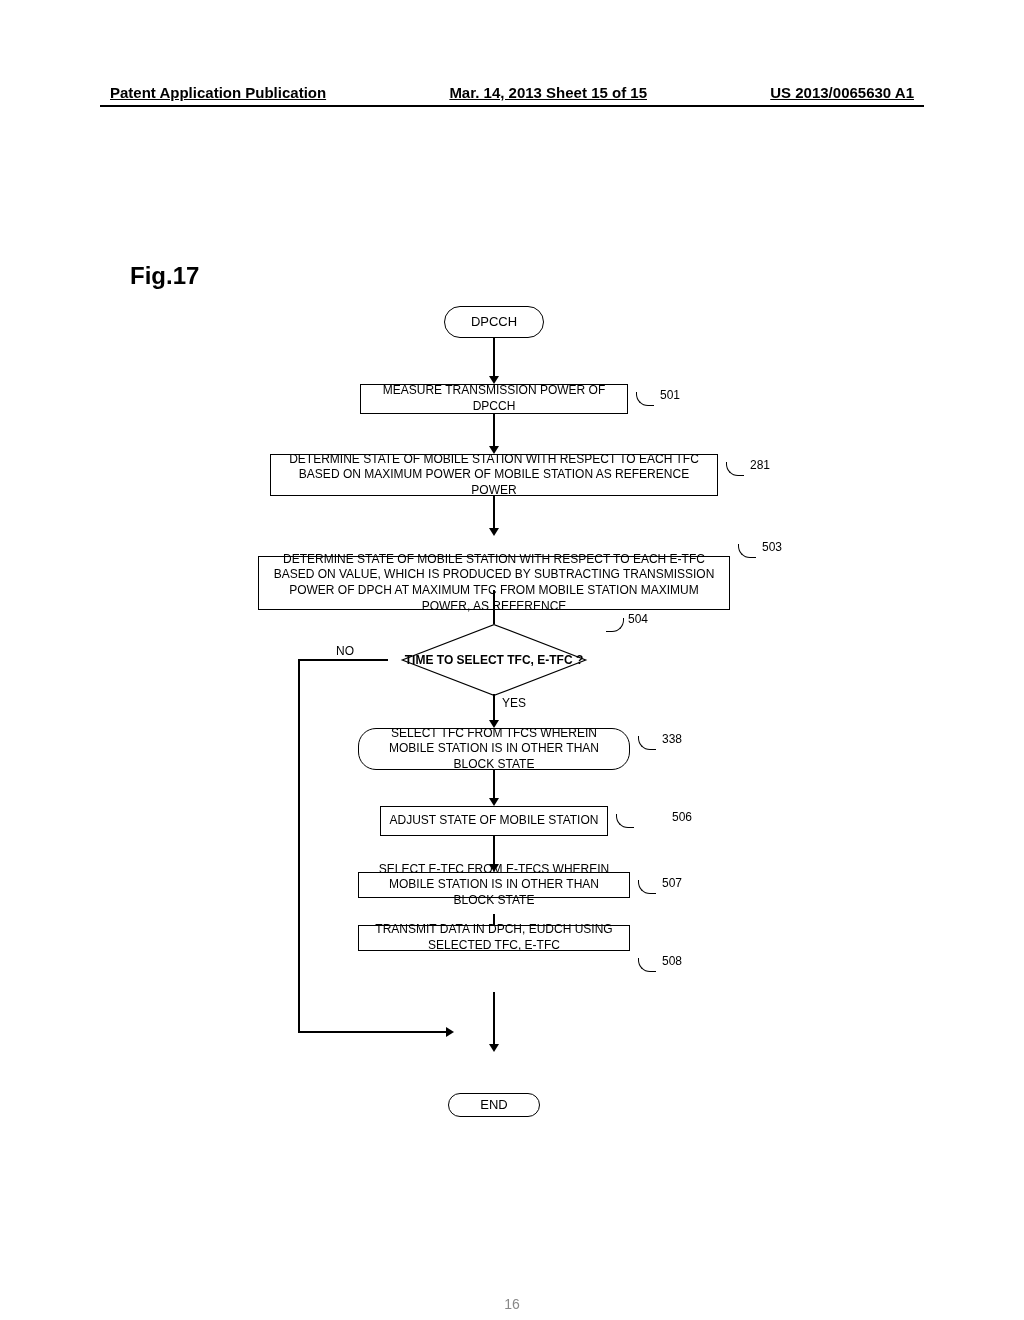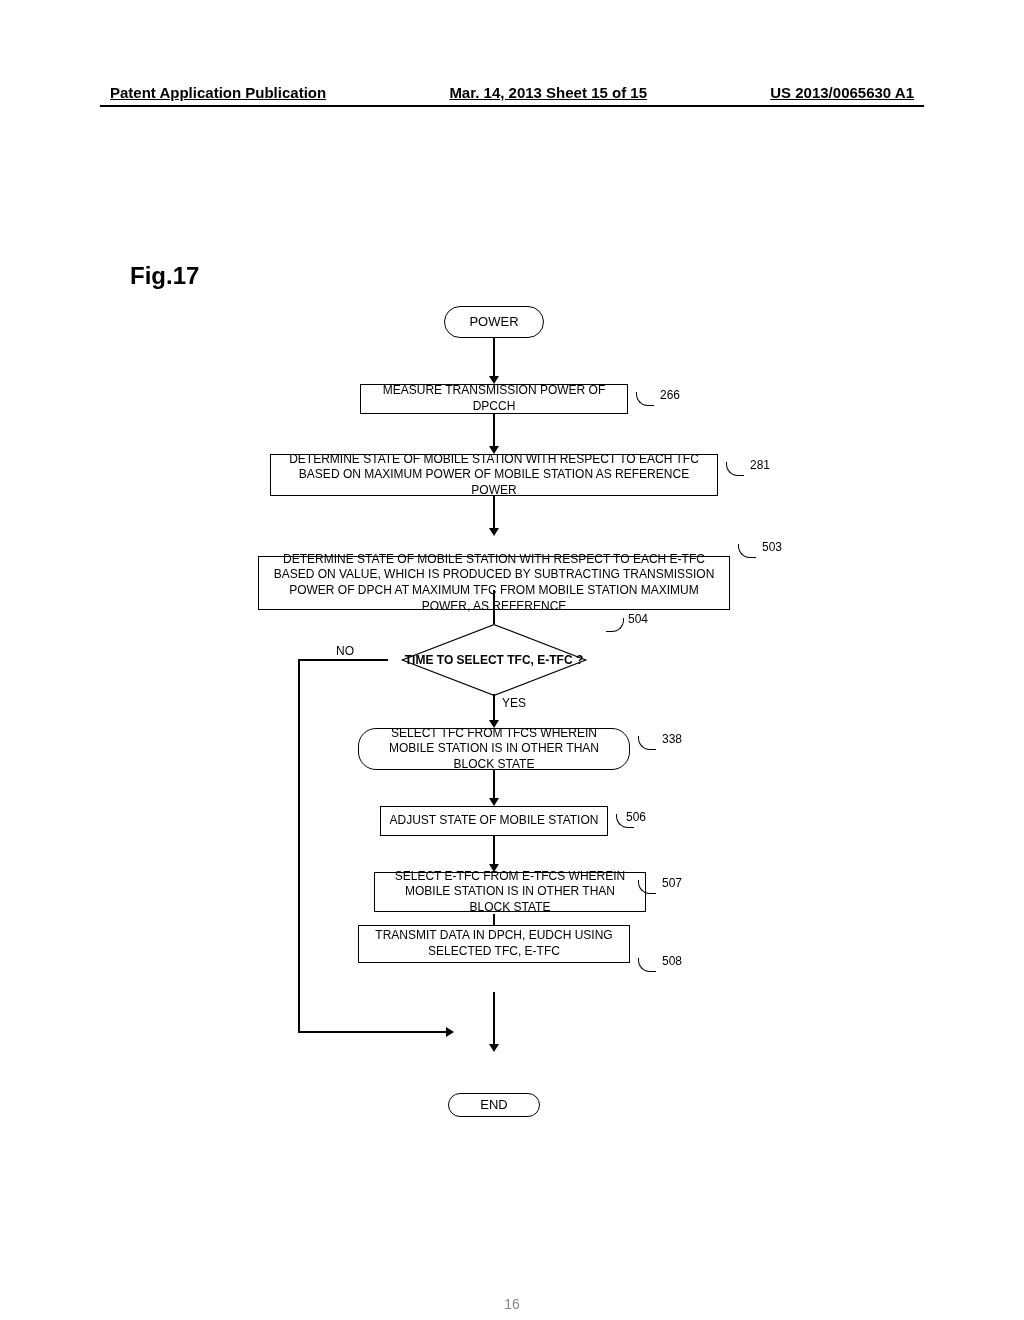--- a/index.html
+++ b/index.html
@@ -126,30 +126,30 @@
 <div class="header">
   <span>Patent Application Publication</span>
   <span>Mar. 14, 2013  Sheet 15 of 15</span>
   <span>US 2013/0065630 A1</span>
 </div>
 <div class="header-rule"></div>
 
 <div class="fig-label">Fig.17</div>
 
 <div class="node terminator" style="left:444px; top:306px; width:100px; height:32px;">
-  <span>POWER</span>
+  <span>DPCCH</span>
 </div>
 <div class="conn" style="left:493px; top:338px; width:2px; height:40px;"></div>
 <div class="arrow-down" style="left:489px; top:376px;"></div>
 
 <div class="node" style="left:360px; top:384px; width:268px; height:30px;">
   <span>MEASURE TRANSMISSION POWER OF DPCCH</span>
 </div>
 <div class="ref-curve" style="left:636px; top:392px;"></div>
-<div class="ref-label" style="left:660px; top:388px;">266</div>
+<div class="ref-label" style="left:660px; top:388px;">501</div>
 <div class="conn" style="left:493px; top:414px; width:2px; height:34px;"></div>
 <div class="arrow-down" style="left:489px; top:446px;"></div>
 
 <div class="node" style="left:270px; top:454px; width:448px; height:42px;">
   <span>DETERMINE STATE OF MOBILE STATION WITH RESPECT TO EACH TFC BASED ON MAXIMUM POWER OF MOBILE STATION AS REFERENCE POWER</span>
 </div>
 <div class="ref-curve" style="left:726px; top:462px;"></div>
 <div class="ref-label" style="left:750px; top:458px;">281</div>
 <div class="conn" style="left:493px; top:496px; width:2px; height:34px;"></div>
 <div class="arrow-down" style="left:489px; top:528px;"></div>
@@ -184,33 +184,33 @@
 </div>
 <div class="ref-curve" style="left:638px; top:736px;"></div>
 <div class="ref-label" style="left:662px; top:732px;">338</div>
 <div class="conn" style="left:493px; top:770px; width:2px; height:30px;"></div>
 <div class="arrow-down" style="left:489px; top:798px;"></div>
 
 <div class="node" style="left:380px; top:806px; width:228px; height:30px;">
   <span>ADJUST STATE OF MOBILE STATION</span>
 </div>
 <div class="ref-curve" style="left:616px; top:814px;"></div>
-<div class="ref-label" style="left:626px; top:810px;">506</div>
+<div class="ref-label" style="left:672px; top:810px;">506</div>
 <div class="conn" style="left:493px; top:836px; width:2px; height:30px;"></div>
 <div class="arrow-down" style="left:489px; top:864px;"></div>
 
-<div class="node" style="left:358px; top:872px; width:272px; height:40px;margin-left:16px;">
+<div class="node" style="left:358px; top:872px; width:272px; height:26px;">
   <span>SELECT E-TFC FROM E-TFCS WHEREIN MOBILE STATION IS IN OTHER THAN BLOCK STATE</span>
 </div>
 <div class="ref-curve" style="left:638px; top:880px;"></div>
 <div class="ref-label" style="left:662px; top:876px;">507</div>
 <div class="conn" style="left:493px; top:914px; width:2px; height:30px;"></div>
 <div class="arrow-down" style="left:489px; top:942px;"></div>
 
-<div class="node" style="left:358px; top:925px; width:272px; height:38px;justify-content:center;">
+<div class="node" style="left:358px; top:925px; width:272px; height:26px;justify-content:center;">
   <span>TRANSMIT DATA IN DPCH, EUDCH USING SELECTED TFC, E-TFC</span>
 </div>
 <div class="ref-curve" style="left:638px; top:958px;"></div>
 <div class="ref-label" style="left:662px; top:954px;">508</div>
 <div class="conn" style="left:493px; top:992px; width:2px; height:54px;"></div>
 <div class="arrow-down" style="left:489px; top:1044px;"></div>
 
 <div class="node terminator" style="left:448px; top:1052px; width:92px; height:24px;margin-top:41px;">
   <span>END</span>
 </div>

